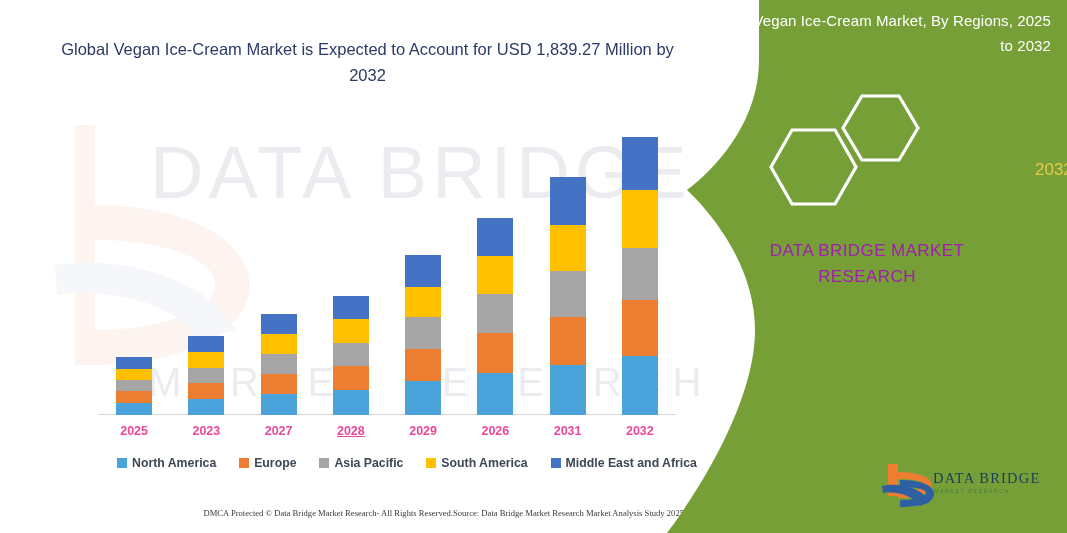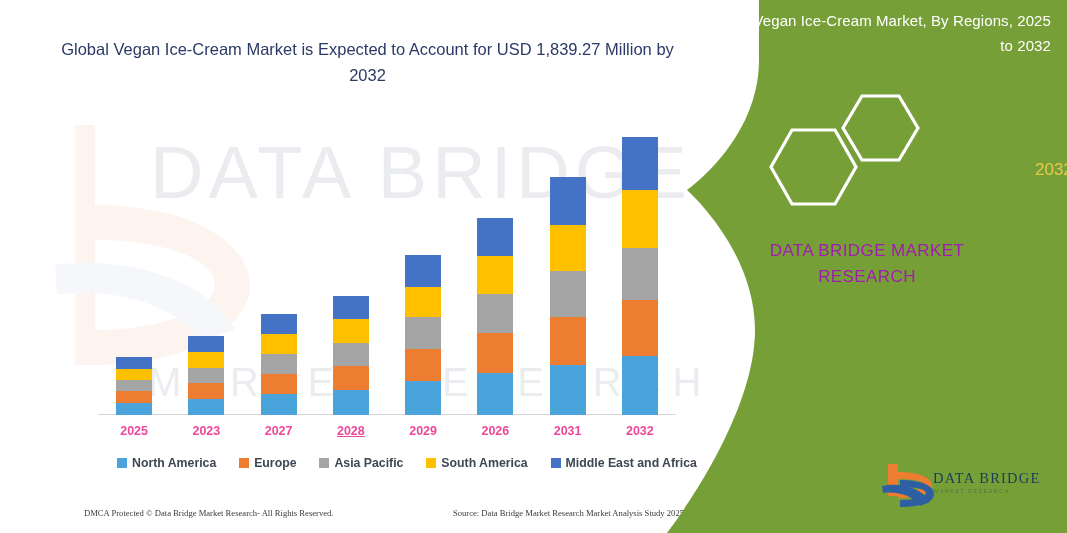--- a/index.html
+++ b/index.html
@@ -233,21 +233,21 @@
     white-space: nowrap;
   }
 
   
   .footer {
     position: absolute;
     left: 84px;
     top: 508px;
     width: 600px;
     display: flex;
-    justify-content: space-between;
+    justify-content: flex-end;
     font-family: "Liberation Serif", serif;
     font-size: 8.6px;
     color: #3a3a3a;
   }
 </style>
 </head>
 <body>
 
 <div id="page">
 

